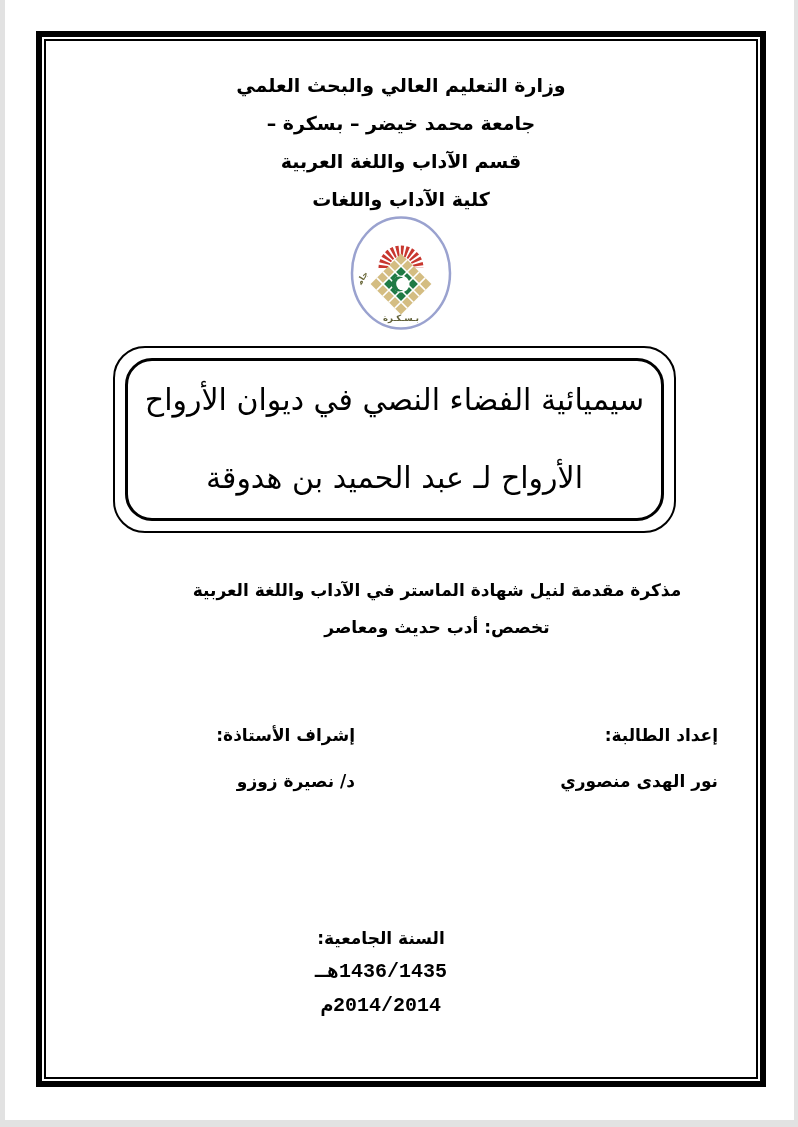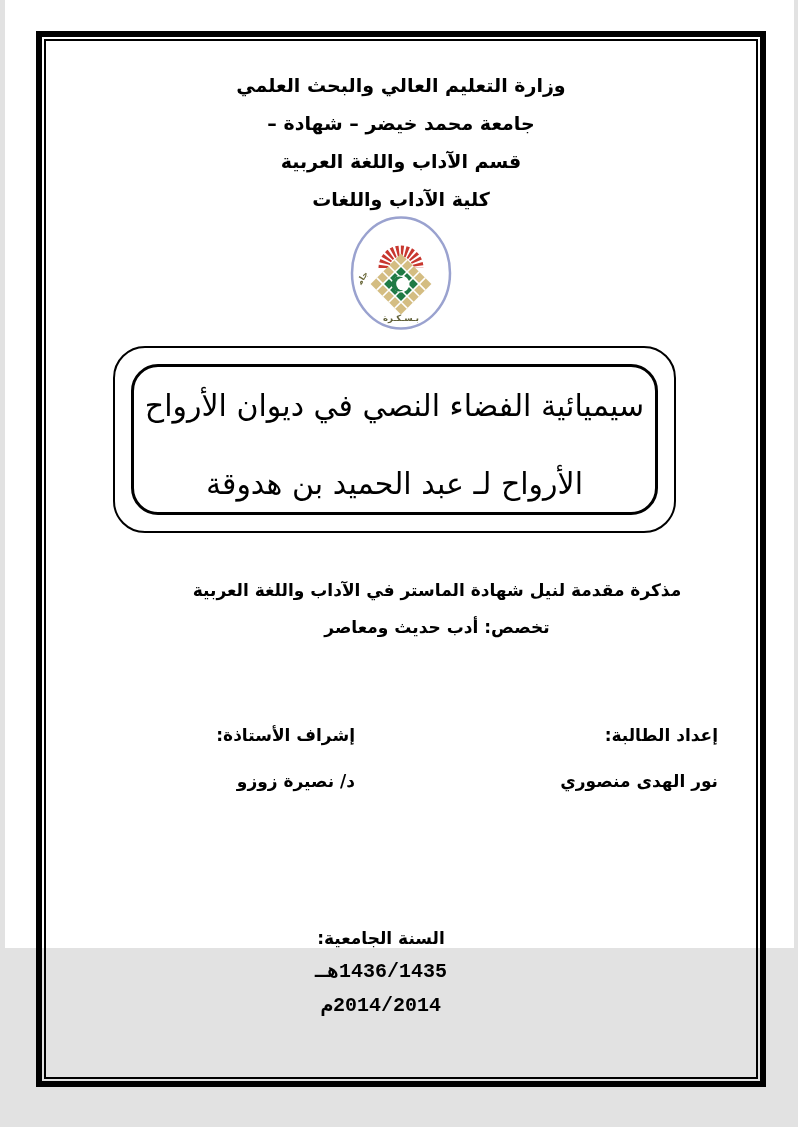--- a/index.html
+++ b/index.html
@@ -4,21 +4,21 @@
 <style>
   html,body{
     margin:0; padding:0;
     width:798px; height:1127px;
     background:#e2e2e2;
     font-family:"DejaVu Sans", sans-serif;
     overflow:hidden;
   }
   .page{
     position:absolute; left:5px; top:0;
-    width:789px; height:948px;
+    width:789px; height:1120px;
     background:#ffffff;
   }
   .frame{
     position:absolute; left:31px; top:31px;
     width:730px; height:1056px;
     box-sizing:border-box;
     border:6px solid #000000;
   }
   .frame-inner{
     position:absolute; inset:2px;
@@ -33,21 +33,21 @@
   .logo-wrap{
     position:absolute; left:343px; top:214px;
     width:106px; height:118px;
   }
   .title-box{
     position:absolute; left:108px; top:346px;
     width:563px; height:187px;
     box-sizing:border-box;
     border:2px solid #000;
     border-radius:32px;
-    padding:16px;
+    padding:10px;
   }
   .title-box-inner{
     box-sizing:border-box;
     width:100%; height:100%;
     border:3px solid #000;
     border-radius:27px;
     text-align:center;
     font-size:30px; font-weight:400; color:#000;
     line-height:78px;
     overflow:hidden;
@@ -84,21 +84,21 @@
 </head>
 <body>
 
 <div class="page">
   <div class="frame">
     <div class="frame-inner"></div>
   </div>
 
   <div class="institution-header">
     <div>وزارة التعليم العالي والبحث العلمي</div>
-    <div>جامعة محمد خيضر – شهادة –</div>
+    <div>جامعة محمد خيضر – بسكرة –</div>
     <div>قسم الآداب واللغة العربية</div>
     <div>كلية الآداب واللغات</div>
   </div>
 
   <div class="logo-wrap">
     <svg class="logo-svg" width="106" height="118" viewBox="0 0 106 118">
       <ellipse cx="53" cy="59" rx="49" ry="55.5" fill="#ffffff" stroke="#9aa2cf" stroke-width="2.5"></ellipse>
       <defs>
         <path id="arcTop" d="M 13 72 A 45 52 0 0 1 93 72" fill="none"></path>
       </defs>

